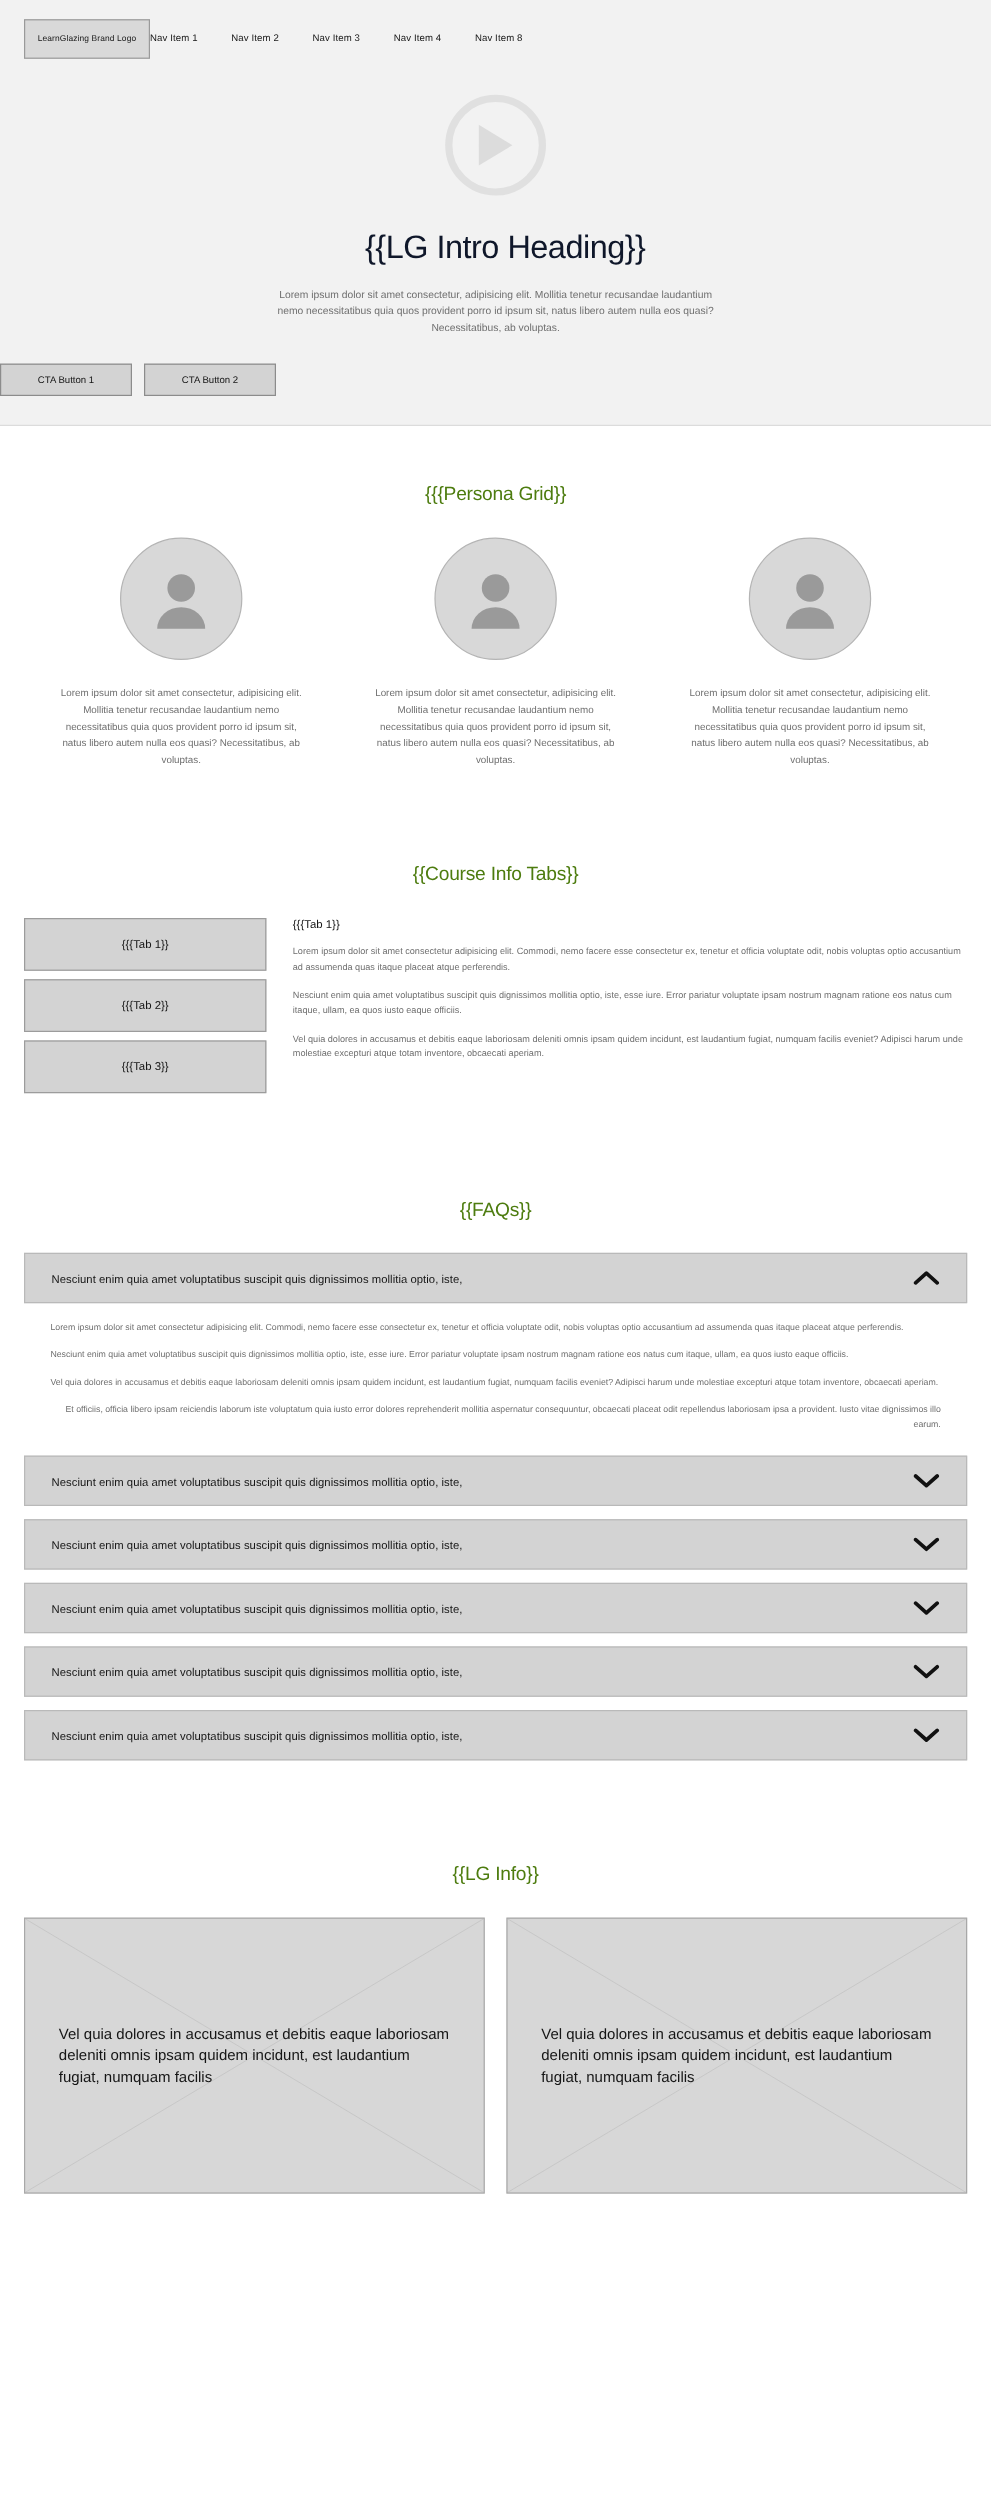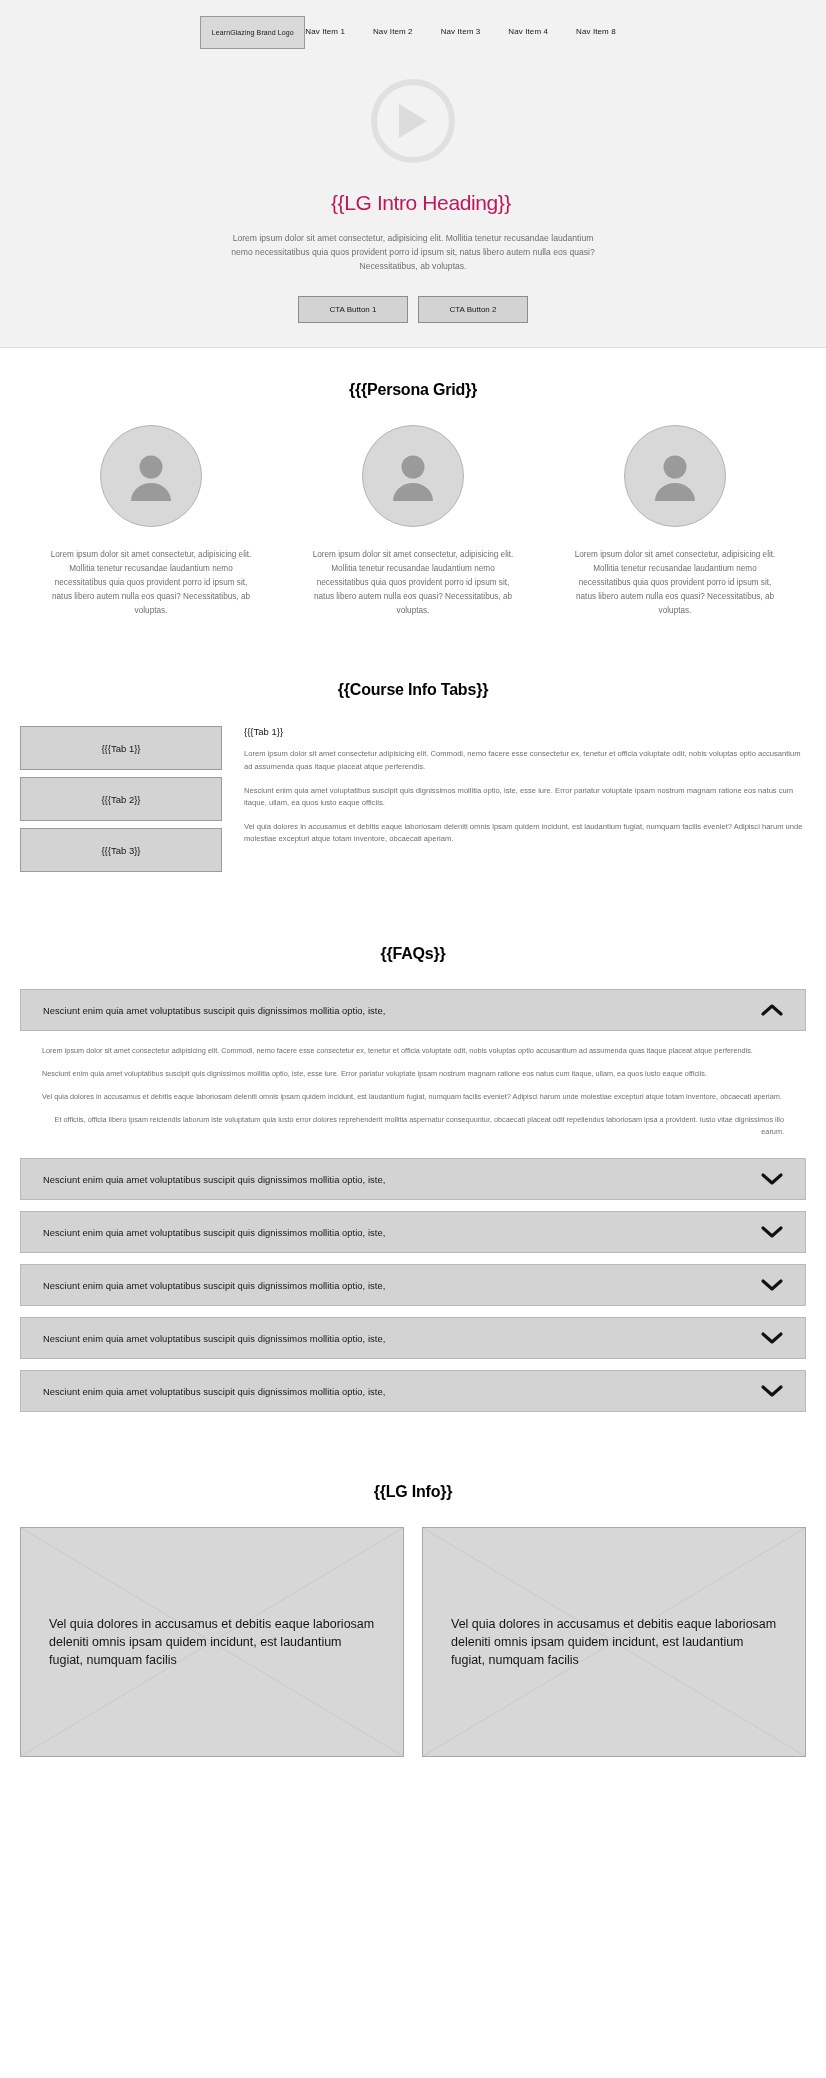--- a/index.html
+++ b/index.html
@@ -15,21 +15,21 @@
 
   
   .hero {
     background: #f2f2f2;
     border-bottom: 1px solid #dcdcdc;
     padding: 0 0 24px 0;
   }
   .topbar {
     display: flex;
     align-items: flex-start;
-    justify-content: center;
+    justify-content: flex-start;
     padding: 16px 20px 0 20px;
   }
   .brand-logo {
     width: 105px;
     height: 33px;
     background: #d9d9d9;
     border: 1px solid #9a9a9a;
     display: flex;
     align-items: center;
     justify-content: center;
@@ -57,61 +57,60 @@
     margin: 0 auto;
     border-radius: 50%;
     border: 6px solid #e0e0e0;
     display: flex;
     align-items: center;
     justify-content: center;
   }
   .play-badge svg { display: block; }
 
   .hero-heading {
-    font-size: 21px;
+    font-size: 27px;
     font-weight: 400;
     letter-spacing: -0.4px;
     margin: 28px 0 0 16px;
-    color: #be185d;
+    color: #0f172a;
   }
   .hero-para {
     width: 370px;
     margin: 17px auto 0 auto;
     font-size: 8.6px;
     line-height: 1.62;
     color: #6f6f6f;
   }
   .cta-row {
     display: flex;
     gap: 10px;
-    justify-content: center;
     margin-top: 22px;
   }
   .cta-btn {
     width: 110px;
     height: 27px;
     background: #d3d3d3;
     border: 1px solid #8c8c8c;
     display: flex;
     align-items: center;
     justify-content: center;
     font-size: 8px;
     color: #151515;
     cursor: pointer;
   }
 
   
   .section { padding: 0 20px; }
   .section-heading {
     text-align: center;
     font-size: 16px;
-    font-weight: 700;
+    font-weight: 400;
     letter-spacing: -0.2px;
-    color: #000000;
-    margin: 0;
+    color: #4d7c0f;
+    margin: 16px;
   }
 
   
   .persona-section { padding-top: 33px; }
   .persona-grid {
     display: flex;
     gap: 0;
     margin-top: 26px;
   }
   .persona-card { flex: 1 1 0; text-align: center; padding: 0 10px; }

